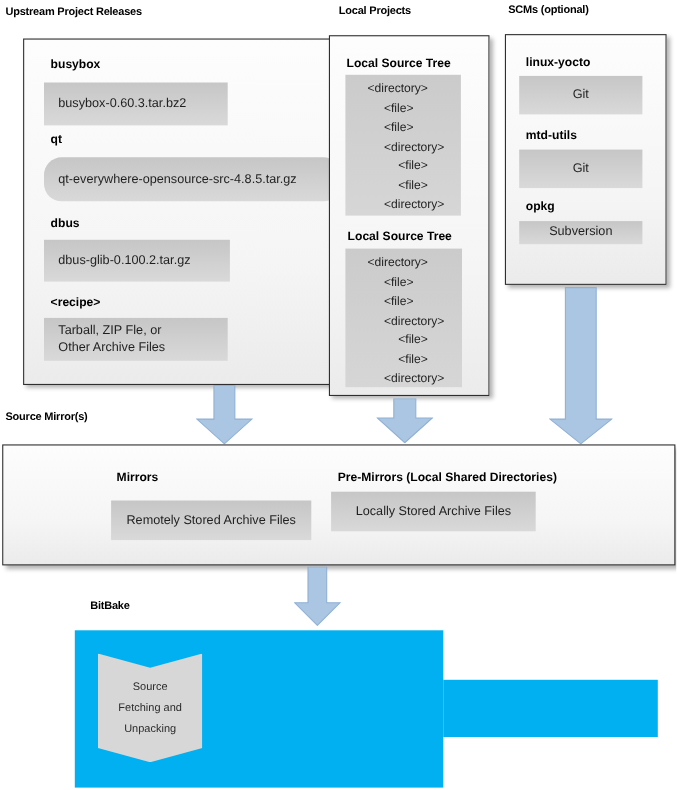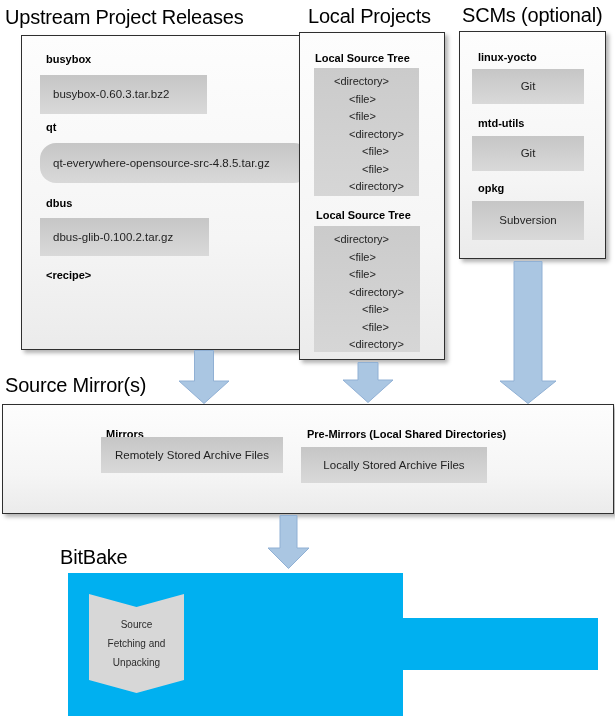--- a/index.html
+++ b/index.html
@@ -1,20 +1,20 @@
 <!DOCTYPE html>
 <html style="--accent-cyan: #00b0f0; --arrow-blue: #aac6e2;"><head>
 <meta charset="utf-8">
 <style>
   html,body{margin:0;padding:0;background:#fff;}
   #canvas{
     position:relative;width:615px;height:718px;background:#fff;overflow:hidden;
     font-family:"Liberation Sans",sans-serif;color:#000;
   }
-  .section-title{position:absolute;font-size:20px;font-weight:normal;letter-spacing:-0.2px;white-space:nowrap;}
+  .section-title{position:absolute;font-size:10px;font-weight:bold;letter-spacing:-0.2px;white-space:nowrap;}
   .obox{
     position:absolute;border:1px solid #2f2f2f;
     background:linear-gradient(180deg,#fdfdfd 0%,#f5f5f5 65%,#ebebeb 100%);
     box-shadow:3px 3px 4px rgba(0,0,0,0.30);
   }
   .sub-label{position:absolute;font-size:11px;font-weight:bold;white-space:nowrap;}
   .gbox{
     position:absolute;background:linear-gradient(180deg,#c6c6c6 0%,#d9d9d9 100%);
     font-size:11.5px;color:#1f1f1f;display:flex;align-items:center;
     white-space:pre-line;line-height:15px;
@@ -42,30 +42,32 @@
 </style>
 </head>
 <body>
 
 <div id="canvas">
 
   <div class="section-title" style="left:5px;top:6px;">Upstream Project Releases</div>
   <div class="section-title" style="left:308px;top:5px;">Local Projects</div>
   <div class="section-title" style="left:5px;top:374px;">Source Mirror(s)</div>
   <div class="section-title" style="left:462px;top:4px;">SCMs (optional)</div>
-  <div class="section-title" style="left:60px;top:546px;">BitBake</div>
+  <div class="section-title" style="left:82px;top:546px;">BitBake</div>
 
   <div class="obox" style="left:21px;top:35px;width:283px;height:313px;">
     <div class="sub-label" style="left:24px;top:17px;">busybox</div>
     <div class="gbox pad-left" style="left:18px;top:39px;width:154px;height:39px;">busybox-0.60.3.tar.bz2</div>
     <div class="sub-label" style="left:24px;top:85px;">qt</div>
     <div class="gbox pad-left" style="left:18px;top:107px;width:257px;height:40px;border-radius:16px;">qt-everywhere-opensource-src-4.8.5.tar.gz</div>
     <div class="sub-label" style="left:24px;top:161px;">dbus</div>
     <div class="gbox pad-left" style="left:18px;top:182px;width:156px;height:38px;">dbus-glib-0.100.2.tar.gz</div>
     <div class="sub-label" style="left:24px;top:233px;">&lt;recipe&gt;</div>
+    <div class="gbox pad-left" style="left:18px;top:253px;width:154px;height:39px;">Tarball, ZIP Fle, or
+Other Archive Files</div>
   </div>
 
   <div class="obox" style="left:299px;top:32px;width:144px;height:326px;">
     <div class="sub-label" style="left:15px;top:19px;">Local Source Tree</div>
     <div class="treebox" style="left:14px;top:35px;width:105px;height:128px;">
       <span class="treeline">&lt;directory&gt;</span>
       <span class="treeline ind1">&lt;file&gt;</span>
       <span class="treeline ind1">&lt;file&gt;</span>
       <span class="treeline ind1">&lt;directory&gt;</span>
       <span class="treeline ind2">&lt;file&gt;</span>
@@ -83,36 +85,36 @@
       <span class="treeline ind1">&lt;directory&gt;</span>
     </div>
   </div>
 
   <div class="obox" style="left:459px;top:31px;width:145px;height:226px;">
     <div class="sub-label" style="left:18px;top:19px;">linux-yocto</div>
     <div class="gbox centered" style="left:12px;top:37px;width:112px;height:35px;">Git</div>
     <div class="sub-label" style="left:18px;top:85px;">mtd-utils</div>
     <div class="gbox centered" style="left:12px;top:104px;width:112px;height:35px;">Git</div>
     <div class="sub-label" style="left:18px;top:150px;">opkg</div>
-    <div class="gbox centered" style="left:12px;top:169px;width:112px;height:39px;">Subversion</div>
+    <div class="gbox centered" style="left:12px;top:169px;width:112px;height:21px;">Subversion</div>
   </div>
 
   <svg class="arrow" style="left:178px;top:350px;" width="52" height="54" viewBox="0 0 52 54">
     <polygon points="16.5,0.5 35.5,0.5 35.5,31 51,31 26,53.5 1,31 16.5,31"></polygon>
   </svg>
   <svg class="arrow" style="left:342px;top:362px;" width="52" height="41" viewBox="0 0 52 41">
     <polygon points="16,0.5 36,0.5 36,18 51,18 26,40.5 1,18 16,18"></polygon>
   </svg>
   <svg class="arrow" style="left:499px;top:261px;" width="58" height="143" viewBox="0 0 58 143">
     <polygon points="15,0.5 43,0.5 43,120 57,120 29,142.5 1,120 15,120"></polygon>
   </svg>
 
   <div class="obox" style="left:2px;top:404px;width:610px;height:108px;">
     <div class="sub-label" style="left:103px;top:23px;">Mirrors</div>
-    <div class="gbox centered" style="left:98px;top:32px;width:182px;height:36px;">Remotely Stored Archive Files</div>
+    <div class="gbox centered" style="left:98px;top:50px;width:182px;height:36px;">Remotely Stored Archive Files</div>
     <div class="sub-label" style="left:304px;top:23px;">Pre-Mirrors (Local Shared Directories)</div>
     <div class="gbox centered" style="left:298px;top:42px;width:186px;height:36px;">Locally Stored Archive Files</div>
   </div>
 
   <svg class="arrow" style="left:267px;top:515px;" width="43" height="54" viewBox="0 0 43 54">
     <polygon points="13,0.5 30,0.5 30,33 42,33 21.5,53.5 1,33 13,33"></polygon>
   </svg>
 
   <div class="bb-rect"></div>
   <div class="bb-bar"></div>

